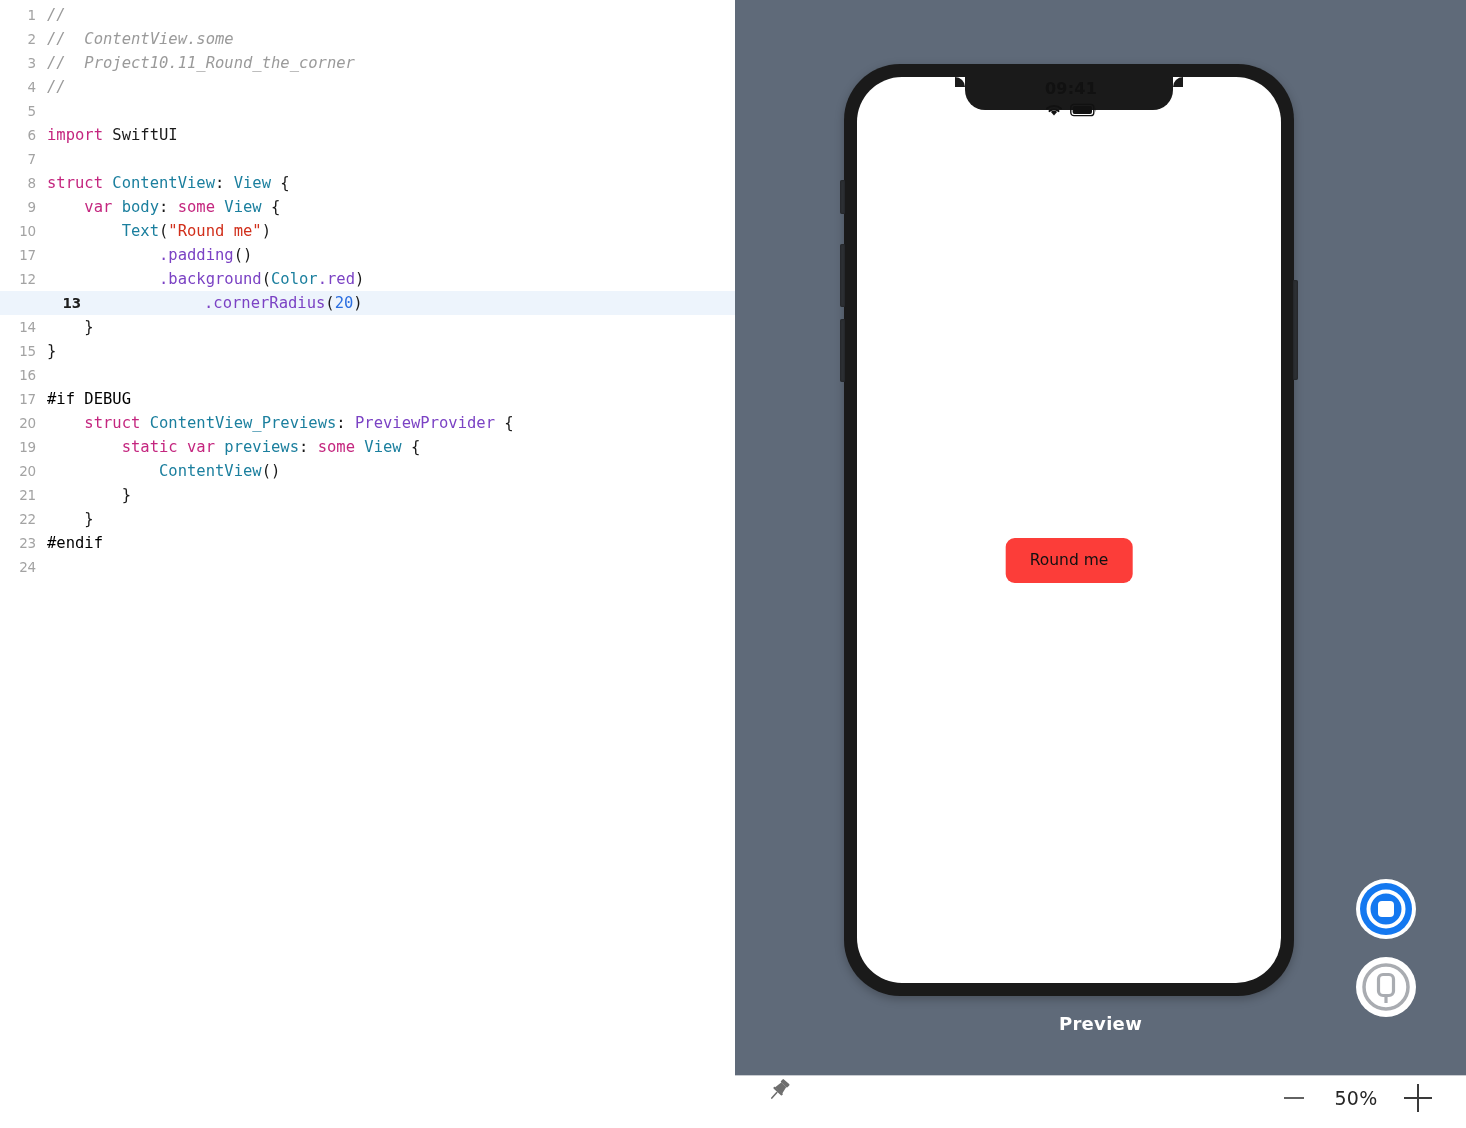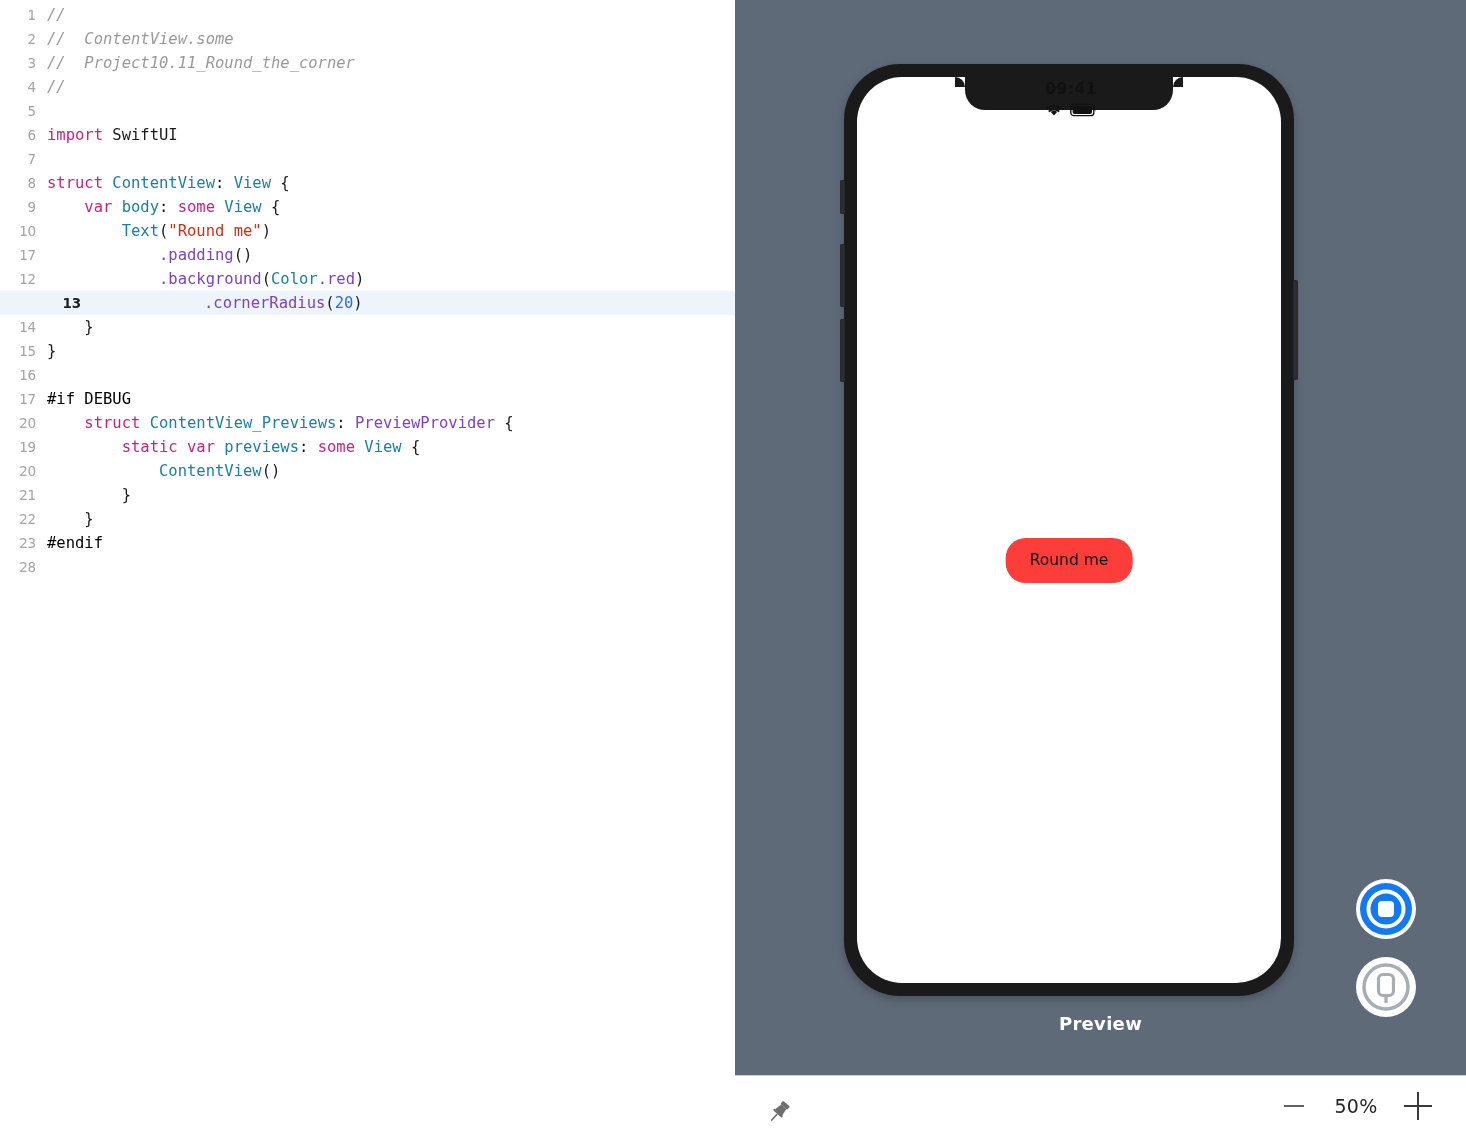--- a/index.html
+++ b/index.html
@@ -196,21 +196,21 @@
     border-top-right-radius: 2px; border-bottom-right-radius: 2px;
   }
 
   
   #round-me {
     position: absolute;
     left: 50%;
     top: 461px;
     transform: translateX(-50%);
     background: #fc3d39;
-    border-radius: 20px;
+    border-radius: 9px;
     padding: 14px 24px;
     font-family: "DejaVu Sans", sans-serif;
     font-size: 15.5px;
     color: #111111;
     white-space: nowrap;
     line-height: 1.1;
   }
 
   
   #preview-label {
@@ -248,21 +248,21 @@
   
   #bottom-bar {
     position: absolute;
     left: 0;
     bottom: 0;
     width: 731px;
     height: 53px;
     background: #ffffff;
     border-top: 1px solid #c9ccd1;
     display: flex;
-    align-items: flex-end;
+    align-items: flex-start;
   }
   #pin-wrap {
     margin-left: 30px;
     display: flex;
     align-items: center;
   }
   #zoom-controls {
     margin-left: auto;
     margin-right: 22px;
     display: flex;
@@ -308,21 +308,21 @@
         <div class="code-line"><span class="ln">14</span><span class="ctext"><span class="t-plain">    }</span></span></div>
         <div class="code-line"><span class="ln">15</span><span class="ctext"><span class="t-plain">}</span></span></div>
         <div class="code-line"><span class="ln">16</span><span class="ctext"></span></div>
         <div class="code-line"><span class="ln">17</span><span class="ctext"><span class="t-pp">#if DEBUG</span></span></div>
         <div class="code-line"><span class="ln">20</span><span class="ctext"><span class="t-plain">    </span><span class="t-kw">struct</span><span class="t-plain"> </span><span class="t-type">ContentView_Previews</span><span class="t-plain">: </span><span class="t-meth">PreviewProvider</span><span class="t-plain"> {</span></span></div>
         <div class="code-line"><span class="ln">19</span><span class="ctext"><span class="t-plain">        </span><span class="t-kw">static</span><span class="t-plain"> </span><span class="t-kw">var</span><span class="t-plain"> </span><span class="t-type">previews</span><span class="t-plain">: </span><span class="t-kw">some</span><span class="t-plain"> </span><span class="t-type">View</span><span class="t-plain"> {</span></span></div>
         <div class="code-line"><span class="ln">20</span><span class="ctext"><span class="t-plain">            </span><span class="t-type">ContentView</span><span class="t-plain">()</span></span></div>
         <div class="code-line"><span class="ln">21</span><span class="ctext"><span class="t-plain">        }</span></span></div>
         <div class="code-line"><span class="ln">22</span><span class="ctext"><span class="t-plain">    }</span></span></div>
         <div class="code-line"><span class="ln">23</span><span class="ctext"><span class="t-pp">#endif</span></span></div>
-        <div class="code-line"><span class="ln">28</span><span class="ctext"></span></div>
+        <div class="code-line"><span class="ln">24</span><span class="ctext"></span></div>
       </div>
   </div>
 
   <div id="preview-pane">
 
     <div id="canvas-area">
 
       <div id="phone">
 
         <div class="side-btn" id="btn-silent"></div>

